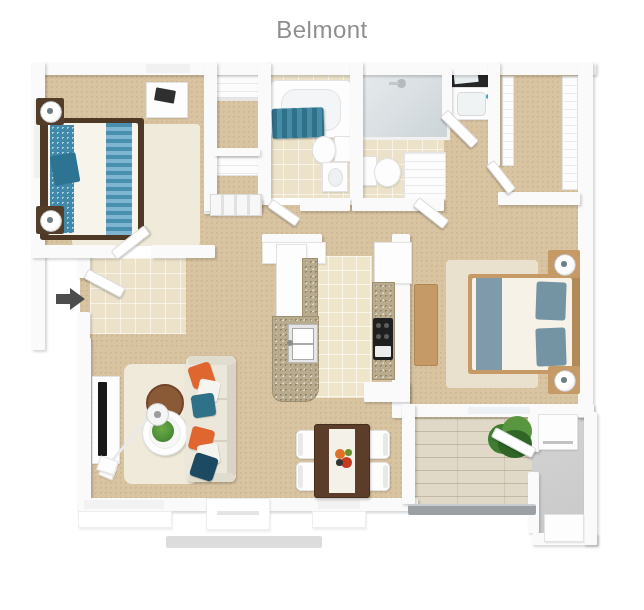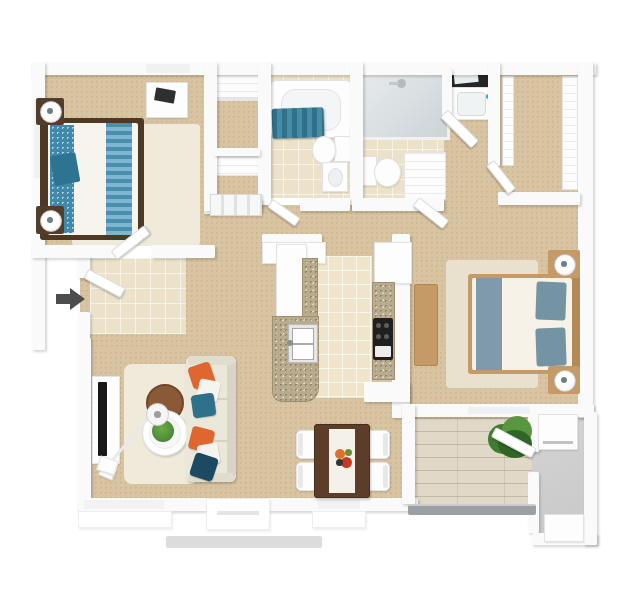--- a/index.html
+++ b/index.html
@@ -40,20 +40,21 @@
   .pillow{position:absolute;border-radius:4px;box-shadow:.5px 1px 1px rgba(0,0,0,.18);}
   .curtain{position:absolute;background:repeating-linear-gradient(90deg,var(--pillow-teal,#2f7189) 0 5px,#478ca4 5px 10px);
         border-radius:3px;box-shadow:1px 1px 2px rgba(0,0,0,.25);}
   .runnerstripes{position:absolute;background:repeating-linear-gradient(180deg,#4a8fb0 0 4px,#7eb6d0 4px 8px);}
   .speckle{background-image:radial-gradient(rgba(230,245,250,.65) 1px,transparent 1px);background-size:5px 5px;}
 </style>
 </head>
 <body>
 
 <div class="scene">
+  <div class="title">Belmont</div>
 
   <div class="carpet" style="left:44px;top:74px;width:162px;height:172px;"></div>
   <div class="carpet" style="left:204px;top:205px;width:376px;height:53px;"></div>
   <div class="carpet" style="left:44px;top:258px;width:536px;height:92px;"></div>
   <div class="carpet" style="left:88px;top:350px;width:492px;height:148px;"></div>
   <div class="carpet" style="left:216px;top:74px;width:44px;height:124px;"></div>
   <div class="carpet" style="left:500px;top:74px;width:78px;height:120px;"></div>
   <div class="carpet" style="left:444px;top:74px;width:56px;height:131px;"></div>
   <div class="tile" style="left:268px;top:74px;width:82px;height:124px;"></div>
   <div class="tile" style="left:362px;top:74px;width:82px;height:124px;"></div>

